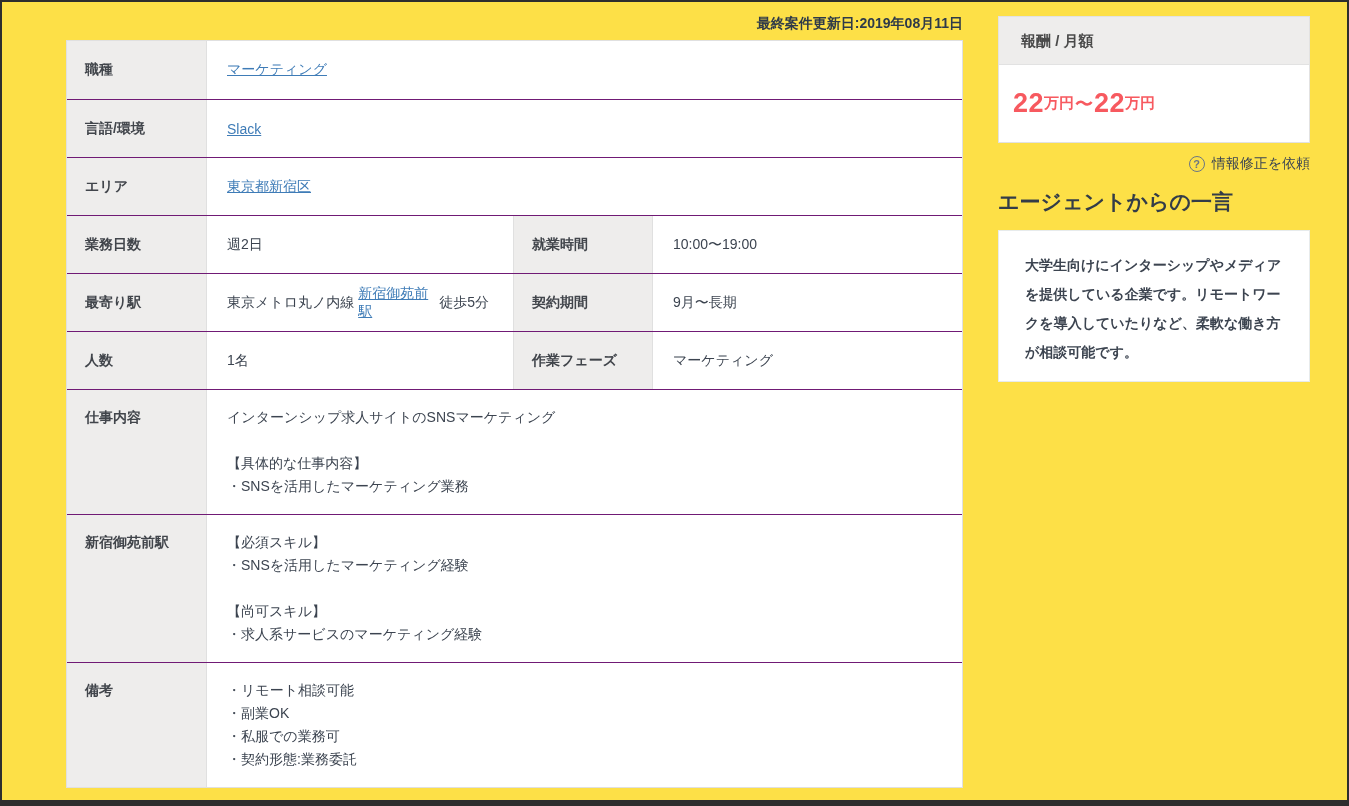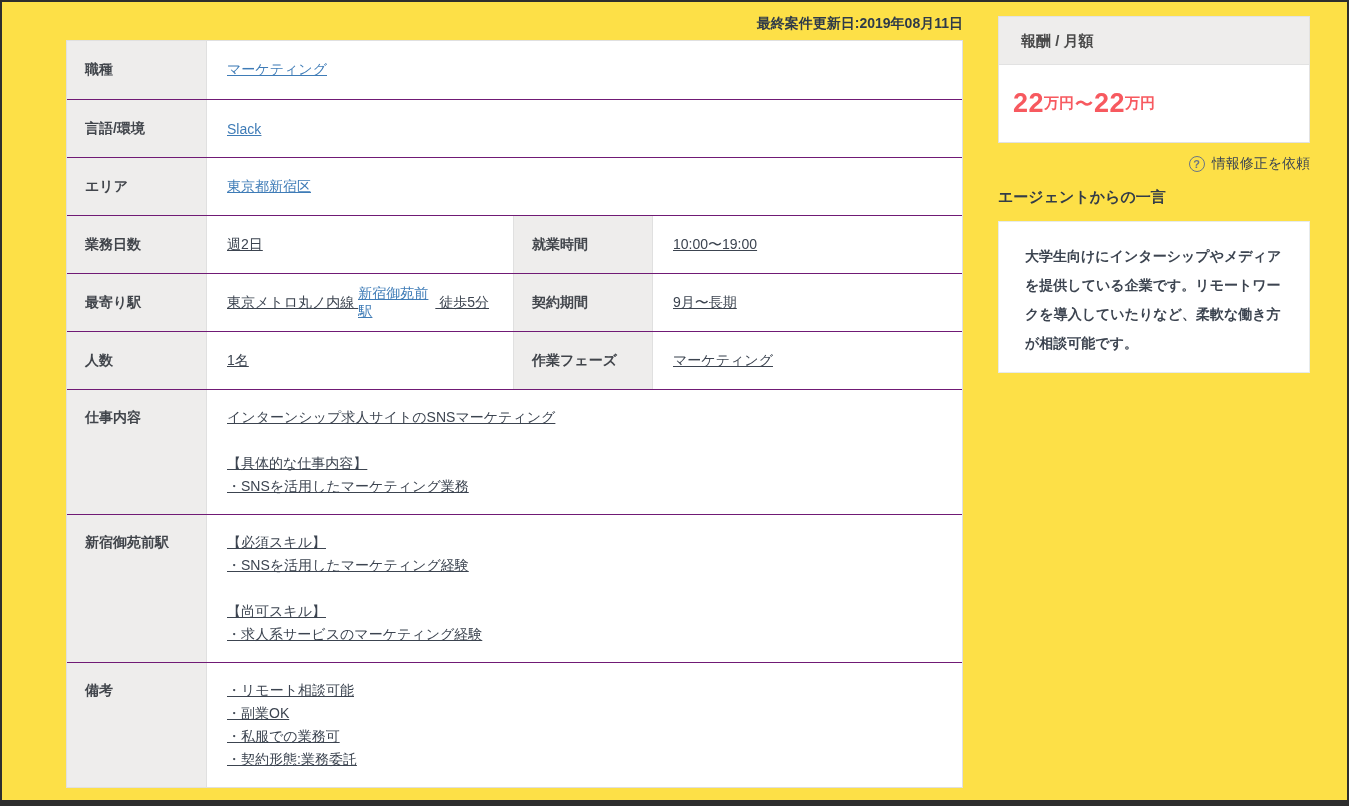--- a/index.html
+++ b/index.html
@@ -44,21 +44,21 @@
   .cell { display: flex; align-items: center; }
   .cell + .cell { border-left: 1px solid #e0e0e0; }
   .cell.label {
     width: 139px;
     flex: 0 0 139px;
     background: #eeedec;
     font-weight: bold;
     padding-left: 18px;
     color: #41454b;
   }
-  .cell.value { padding-left: 20px; padding-right: 24px; text-decoration: underline; }
+  .cell.value { padding-left: 20px; padding-right: 24px; }
   .cell.value.wide { flex: 1; }
   .cell.value.v1 { width: 307px; flex: 0 0 307px; }
   .cell.value.v2 { flex: 1; }
   .h58 { height: 58px; }
   .t-row.tall .cell { align-items: flex-start; }
   .t-row.tall .cell.label { padding-top: 19px; }
   .t-row.tall .cell.value {
     padding-top: 16px;
     padding-bottom: 16px;
     line-height: 23px;
@@ -116,21 +116,21 @@
     border: 1px solid #6b7684;
     border-radius: 50%;
     font-size: 11px;
     font-weight: bold;
     color: #6b7684;
     margin-right: 7px;
   }
 
   .agent-heading {
     margin-top: 15px;
-    font-size: 15px;
+    font-size: 21px;
     font-weight: bold;
     color: #333c48;
   }
   .agent-box {
     margin-top: 14px;
     background: #ffffff;
     border: 1px solid #e7ebec;
     padding: 20px 26px 14px 26px;
     font-weight: bold;
   }

